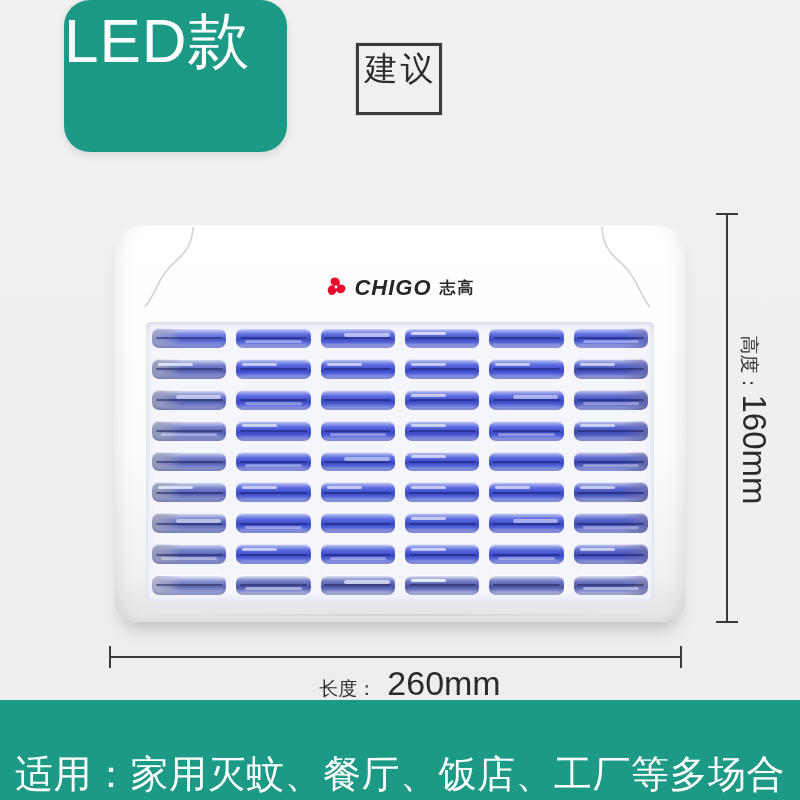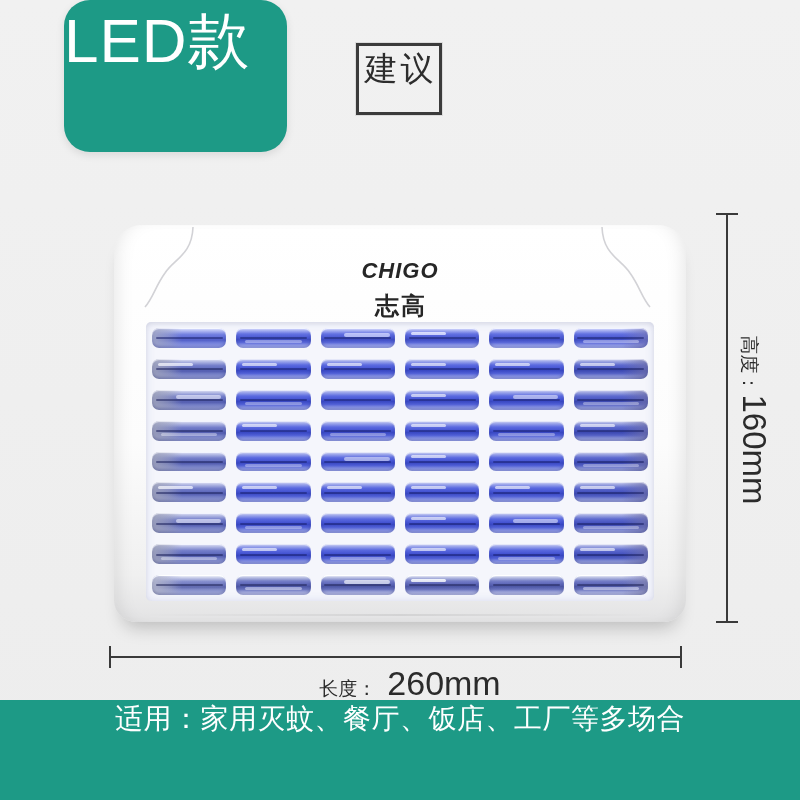--- a/index.html
+++ b/index.html
@@ -46,24 +46,24 @@
       inset 14px 0 22px -16px rgba(0,0,0,.14),
       inset -14px 0 22px -16px rgba(0,0,0,.14),
       inset 0 4px 8px -4px rgba(255,255,255,.9),
       0 14px 18px -9px rgba(0,0,0,.22);
   }
   .lamp::after { content:""; position:absolute; left:4%; right:4%; bottom:6px; height:2px;
     background:linear-gradient(90deg,transparent,rgba(0,0,0,.08),transparent); }
   .seams { position:absolute; inset:0; width:100%; height:100%; }
 
   .logo { position:absolute; left:0; right:0; top:48px; height:30px;
-    display:flex; align-items:center; justify-content:center; gap:6px;flex-direction:column; }
+    display:flex; align-items:center; justify-content:center; gap:6px; }
   .logo-icon { width:24px; height:24px; margin-top:-2px; }
   .brand-en { font-size:22px; font-weight:700; font-style:italic; color:#262626; letter-spacing:1px; }
-  .brand-cn { font-size:24px; font-weight:700; color:#262626; letter-spacing:2px; margin-left:2px; }
+  .brand-cn { font-size:16px; font-weight:700; color:#262626; letter-spacing:2px; margin-left:2px; }
 
   .grille {
     position:absolute; left:32px; top:97px; width:508px; height:279px;
     background:var(--grille-bg,#f5f6fc); border-radius:5px;
     display:grid; grid-template-columns:repeat(6,1fr);
     column-gap:10px; row-gap:11px; padding:6px 6px;
     box-shadow:inset 0 0 10px rgba(90,100,170,.18), inset 0 2px 4px rgba(0,0,0,.06);
   }
   .bar {
     position:relative; border-radius:7px; overflow:hidden; min-height:0;
@@ -114,22 +114,22 @@
     position:absolute; left:0; top:664px; width:820px;
     display:flex; align-items:baseline; justify-content:center;
     color:#2b2b2b; white-space:nowrap;
   }
   .dim-label-h .big { font-size:34px; margin-left:11px; }
 
   
   .banner {
     position:absolute; left:0; top:700px; width:800px; height:100px;
     background:var(--teal,#1d9a86); color:#fff;
-    display:flex; align-items:flex-start; justify-content:center;
-    font-size:28px; white-space:nowrap; letter-spacing:0.5px;
+    display:flex; align-items:flex-end; justify-content:center;
+    font-size:38px; white-space:nowrap; letter-spacing:0.5px;
   }
 </style>
 </head>
 <body>
 
 <div class="stage">
 
   <div class="badge">
     <div class="l1">LED款</div>
   </div>

